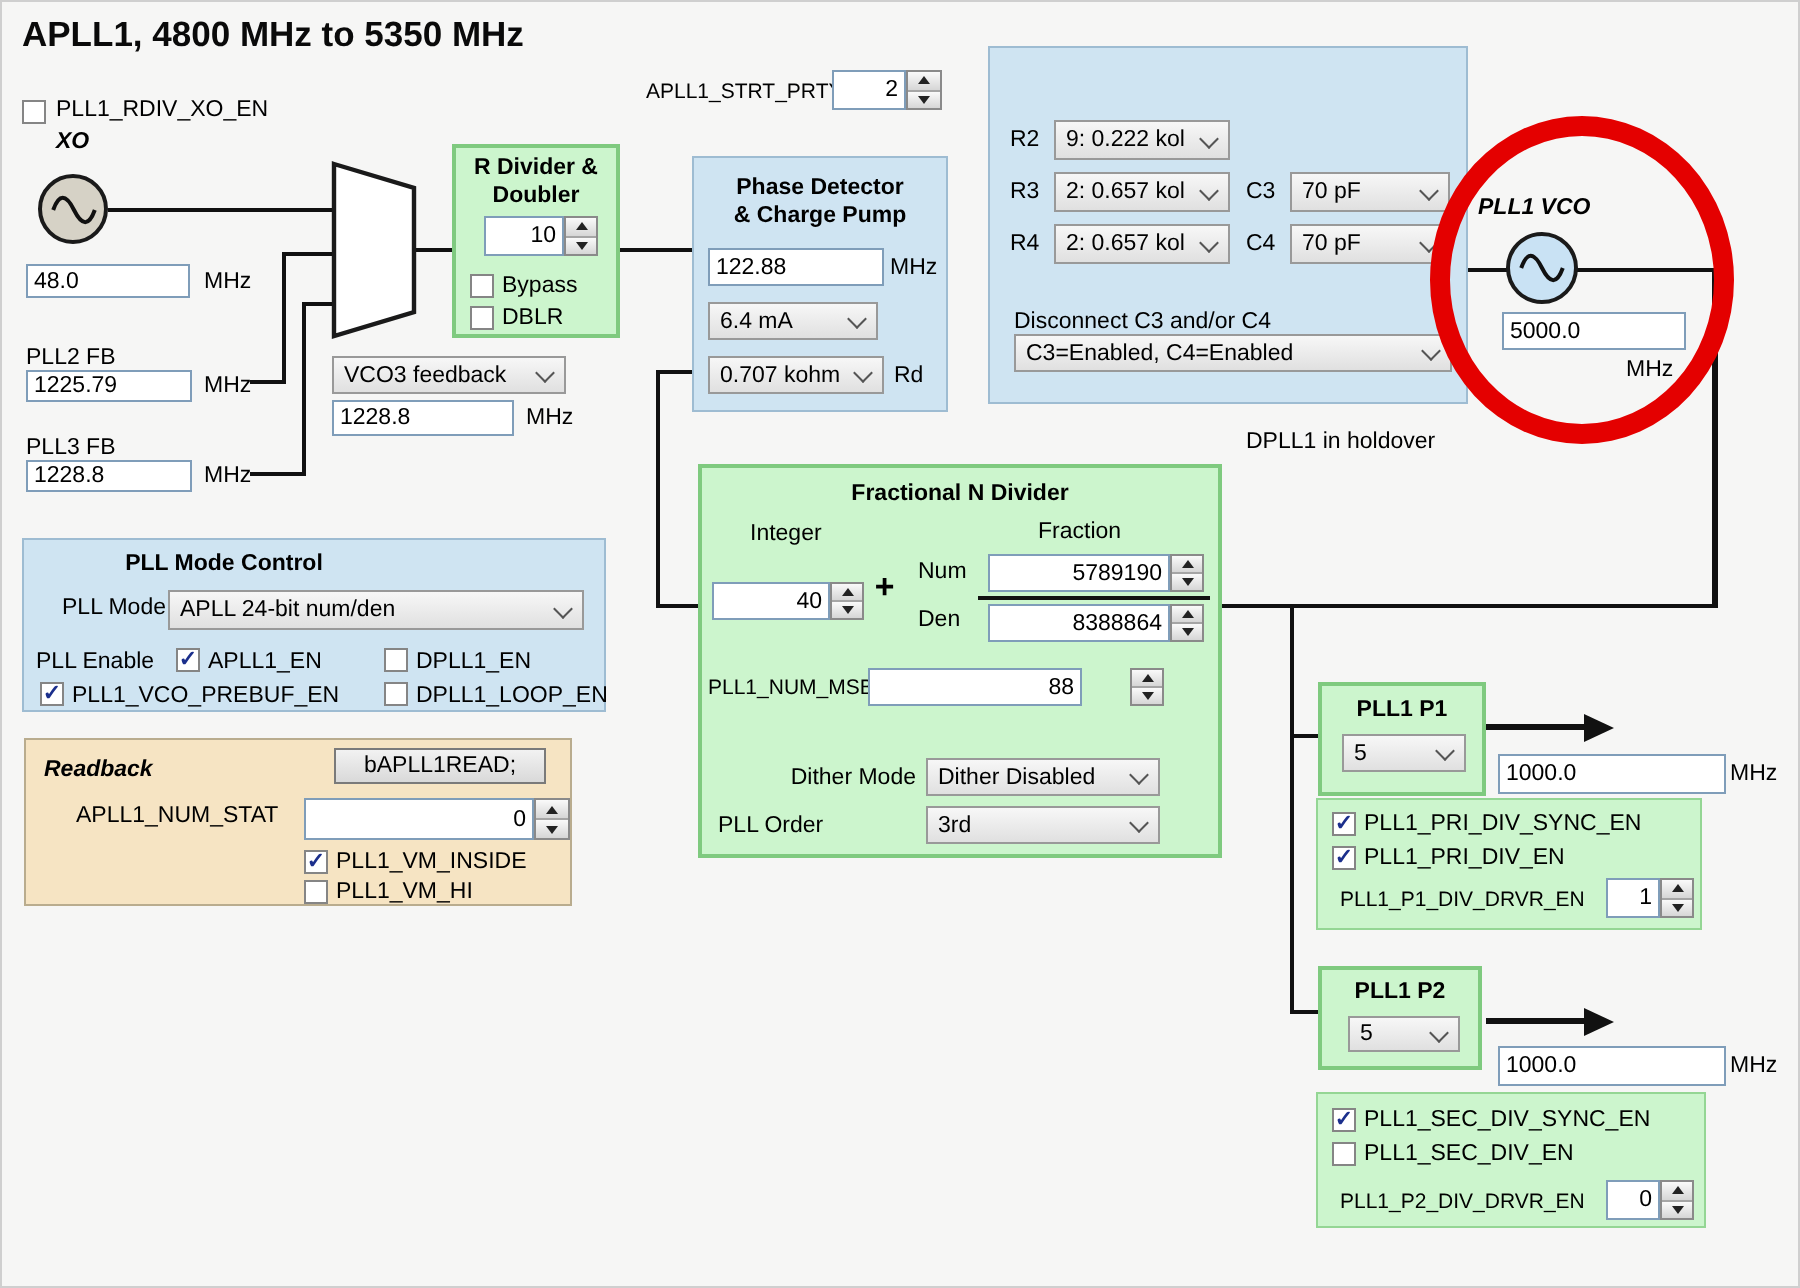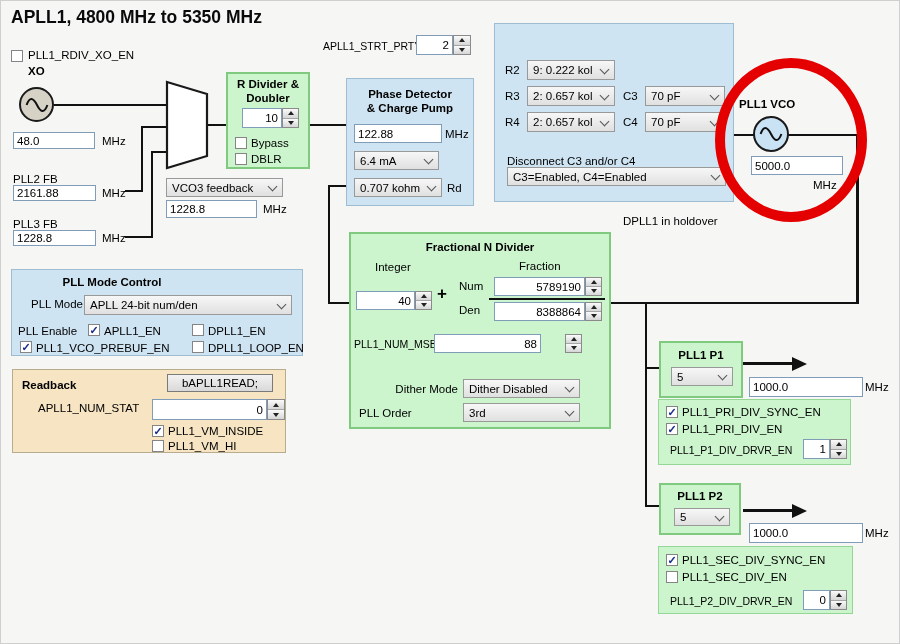--- a/index.html
+++ b/index.html
@@ -1,21 +1,21 @@
 <!DOCTYPE html>
 <html><head>
 <meta charset="utf-8">
 <style>
   html,body{margin:0;padding:0;}
   body{font-family:"Liberation Sans",sans-serif;background:#e9e9e9;}
   #canvas{position:relative;width:900px;height:644px;background:#f6f6f5;border:1px solid #cfcfcf;box-sizing:border-box;overflow:hidden;}
   .a{position:absolute;box-sizing:border-box;}
   .lb{font-size:11.5px;color:#000;white-space:nowrap;line-height:1.15;}
   .lbs{font-size:10.5px;color:#000;white-space:nowrap;line-height:1.15;}
-  .bold{font-weight:bold;}
+  .bold{font-weight:bold;font-style:italic;}
   .title{font-size:17.5px;font-weight:bold;color:#0a0a0a;white-space:nowrap;}
   .bt{font-weight:bold;font-size:11.5px;text-align:center;white-space:nowrap;}
   .wire{background:#111;}
   .fld{background:#fff;border:1px solid #7f9db9;font-size:11.5px;padding:1px 3px;display:flex;align-items:center;overflow:hidden;}
   .fld.num{justify-content:flex-end;}
   .dd{background:linear-gradient(#f7f7f7,#e0e0e0);border:1px solid #999;display:flex;align-items:center;justify-content:space-between;padding:0 5px;font-size:11.5px;overflow:hidden;white-space:nowrap;}
   .chev{display:inline-block;width:6px;height:6px;border-right:1.6px solid #555;border-bottom:1.6px solid #555;transform:rotate(45deg);margin:0 1px 2px 4px;flex:none;}
   .sp{display:flex;flex-direction:column;border:1px solid #8a8a8a;background:#e8e8e8;}
   .sp .b{flex:1;display:flex;align-items:center;justify-content:center;background:linear-gradient(#fafafa,#d6d6d6);}
   .sp .b:first-child{border-bottom:1px solid #a5a5a5;}
@@ -64,21 +64,21 @@
   <div class="a lb bold" style="left:27px;top:64px">XO</div>
   <div class="a circ" style="left:18px;top:86px;width:35px;height:35px;background:#d6d2c6">
     <svg width="26" height="26" viewBox="0 0 30 30">
         <path d="M3 15 Q 8 1, 15 15 T 27 15" fill="none" stroke="#111" stroke-width="2.3"></path>
       </svg>
   </div>
   <div class="a fld" style="left:12px;top:131px;width:82px;height:17px">48.0</div>
   <div class="a lb" style="left:101px;top:134px">MHz</div>
 
   <div class="a lb" style="left:12px;top:172px">PLL2 FB</div>
-  <div class="a fld" style="left:12px;top:184px;width:83px;height:16px">2161.88</div>
+  <div class="a fld" style="left:12px;top:184px;width:83px;height:16px">1225.79</div>
   <div class="a lb" style="left:101px;top:186px">MHz</div>
   <div class="a lb" style="left:12px;top:217px">PLL3 FB</div>
   <div class="a fld" style="left:12px;top:229px;width:83px;height:16px">1228.8</div>
   <div class="a lb" style="left:101px;top:231px">MHz</div>
 
   <svg class="a" style="left:164px;top:79px" width="45" height="92">
     <polygon points="2,2 42,14 42,76 2,88" fill="#fff" stroke="#1a1a1a" stroke-width="2.2"></polygon>
   </svg>
 
   <div class="a gb" style="left:225px;top:71px;width:84px;height:97px">

